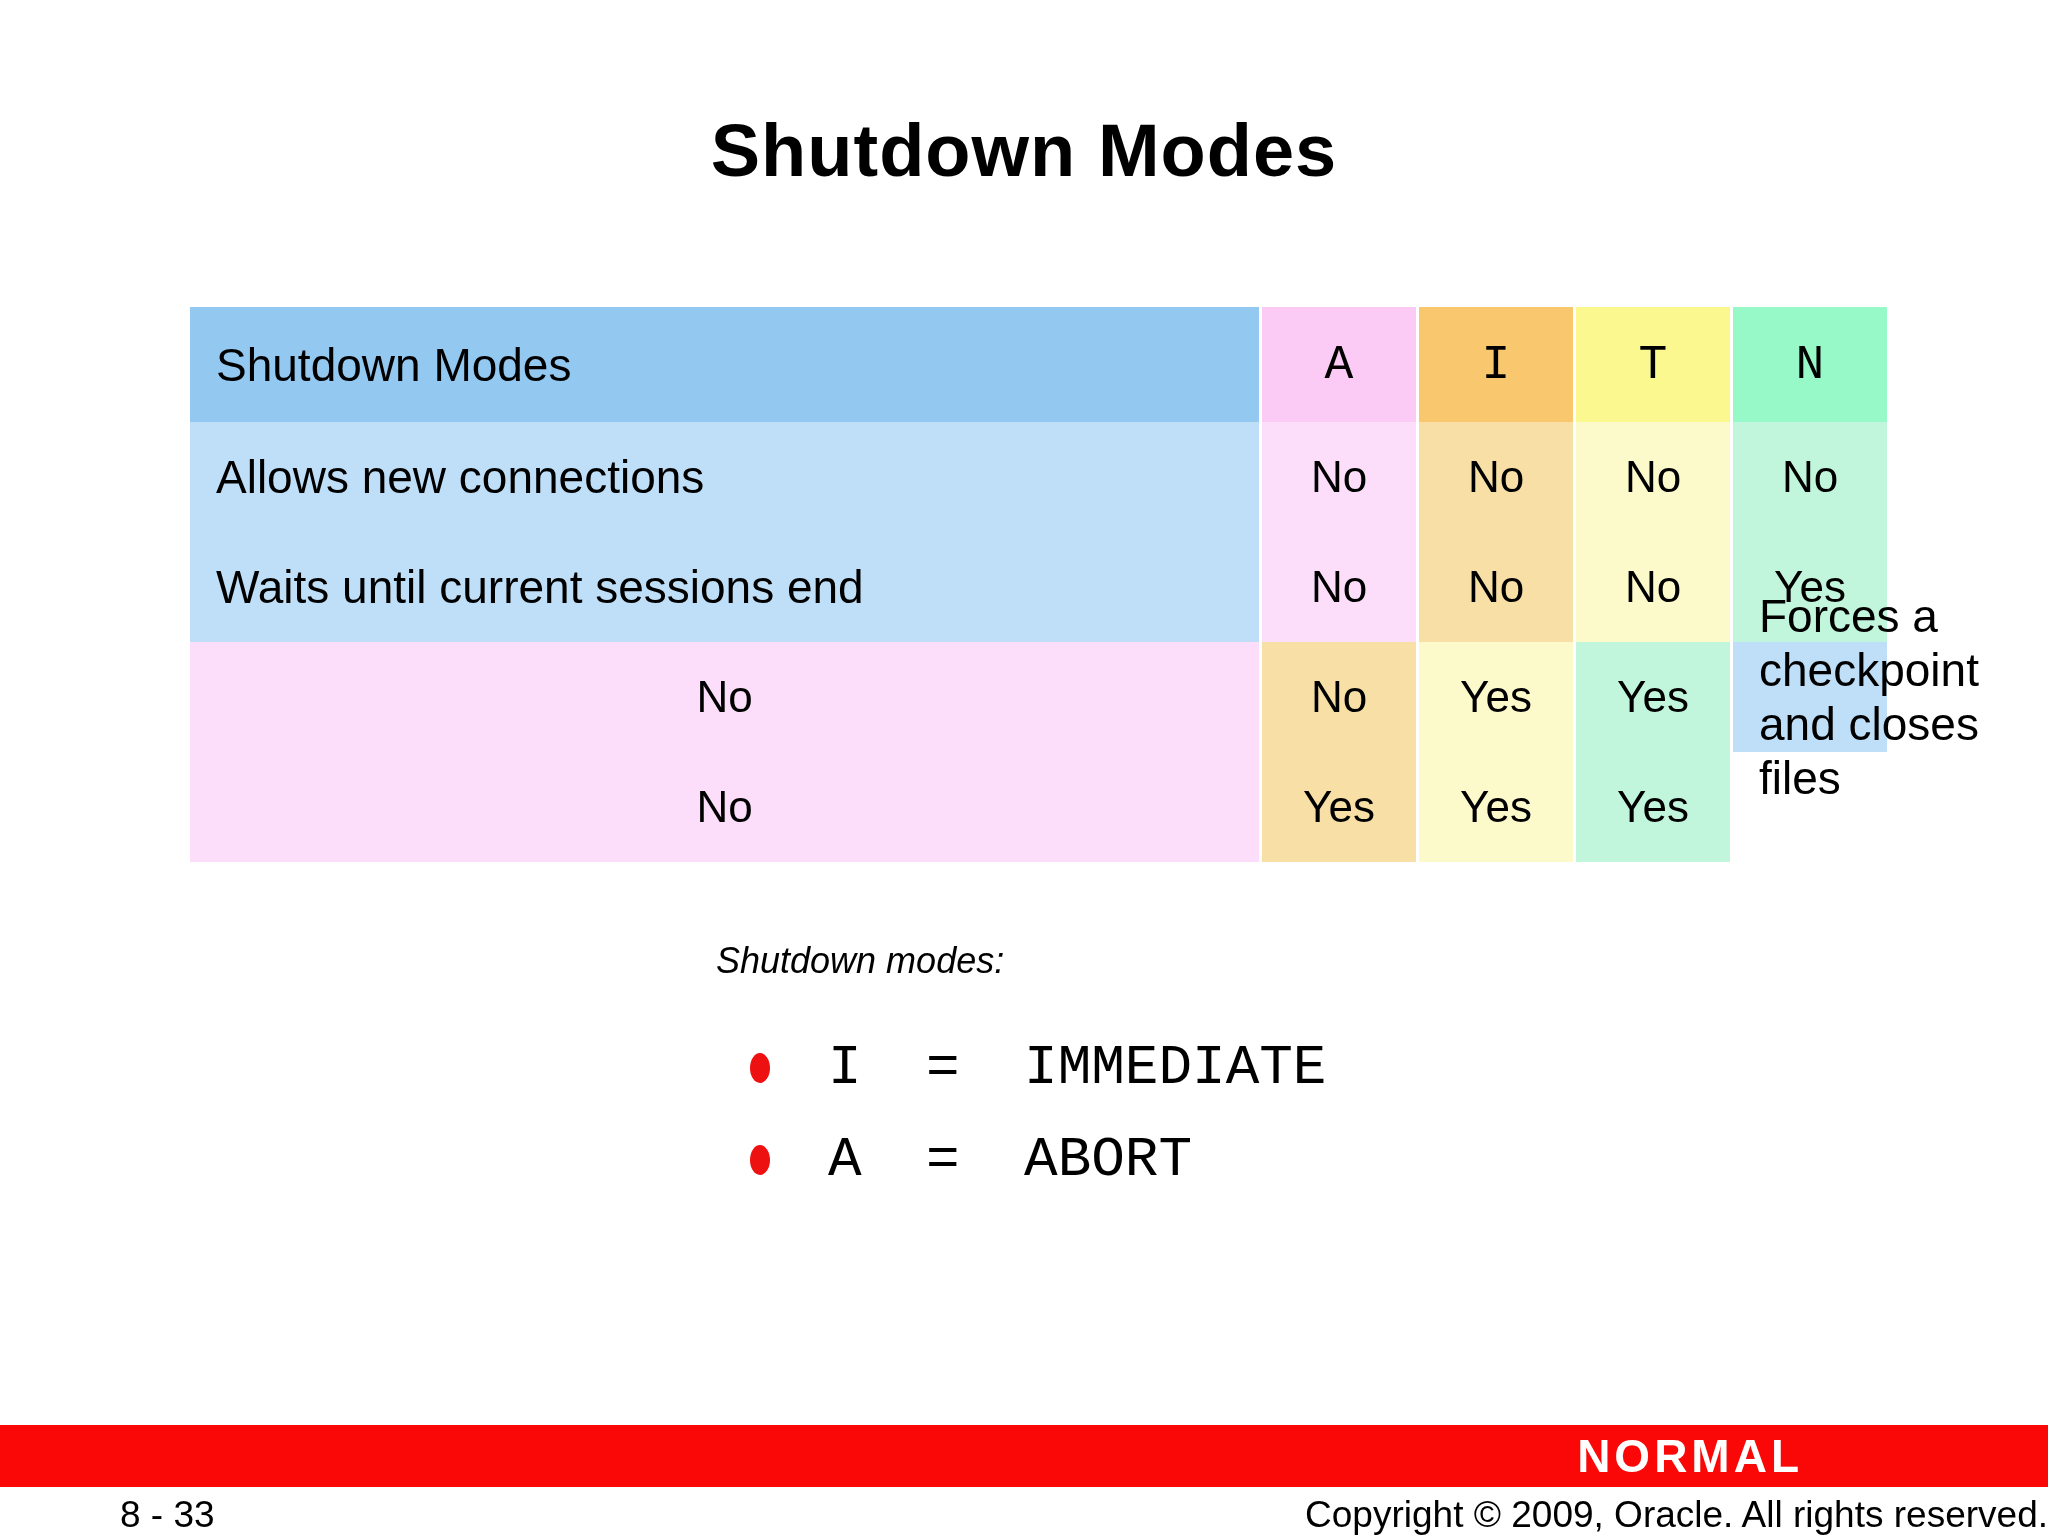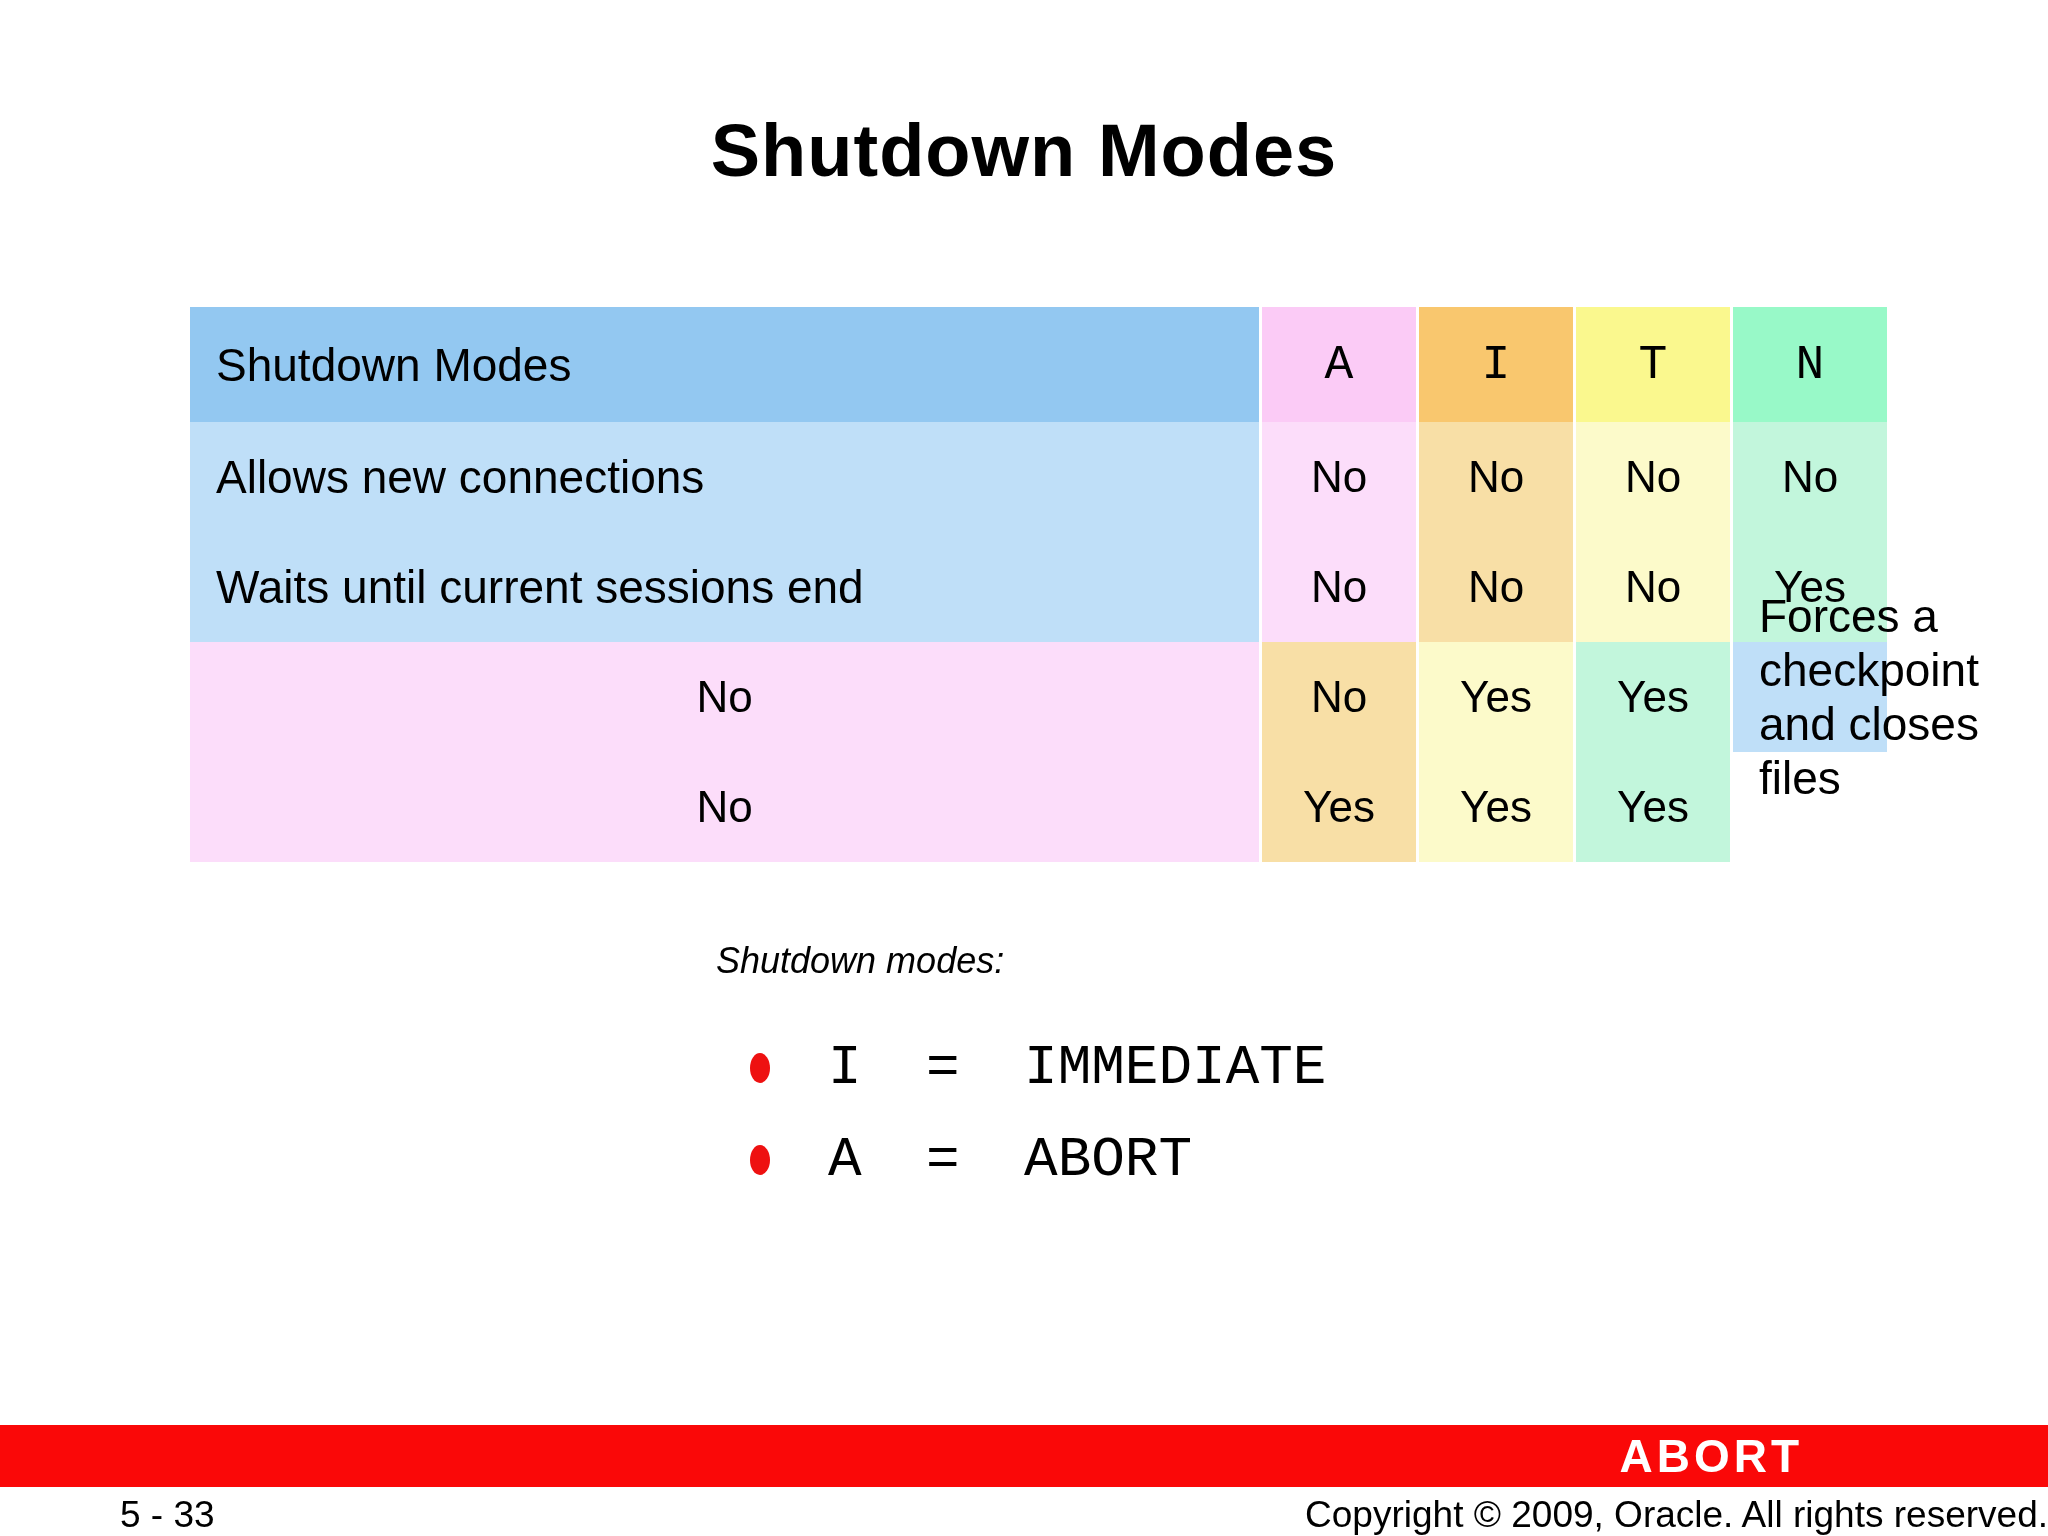--- a/index.html
+++ b/index.html
@@ -125,16 +125,16 @@
     <span class="bullet"></span>
     <span class="legend-text">I = IMMEDIATE</span>
   </div>
   <div class="legend-item">
     <span class="bullet"></span>
     <span class="legend-text">A = ABORT</span>
   </div>
 </div>
 
 <div class="footer-bar">
-  <div class="oracle-logo">ABORT</div>
+  <div class="oracle-logo">NORMAL</div>
 </div>
-<div class="page-number">5 - 33</div>
+<div class="page-number">8 - 33</div>
 <div class="copyright">Copyright © 2009, Oracle. All rights reserved.</div>
 
 </body></html>

